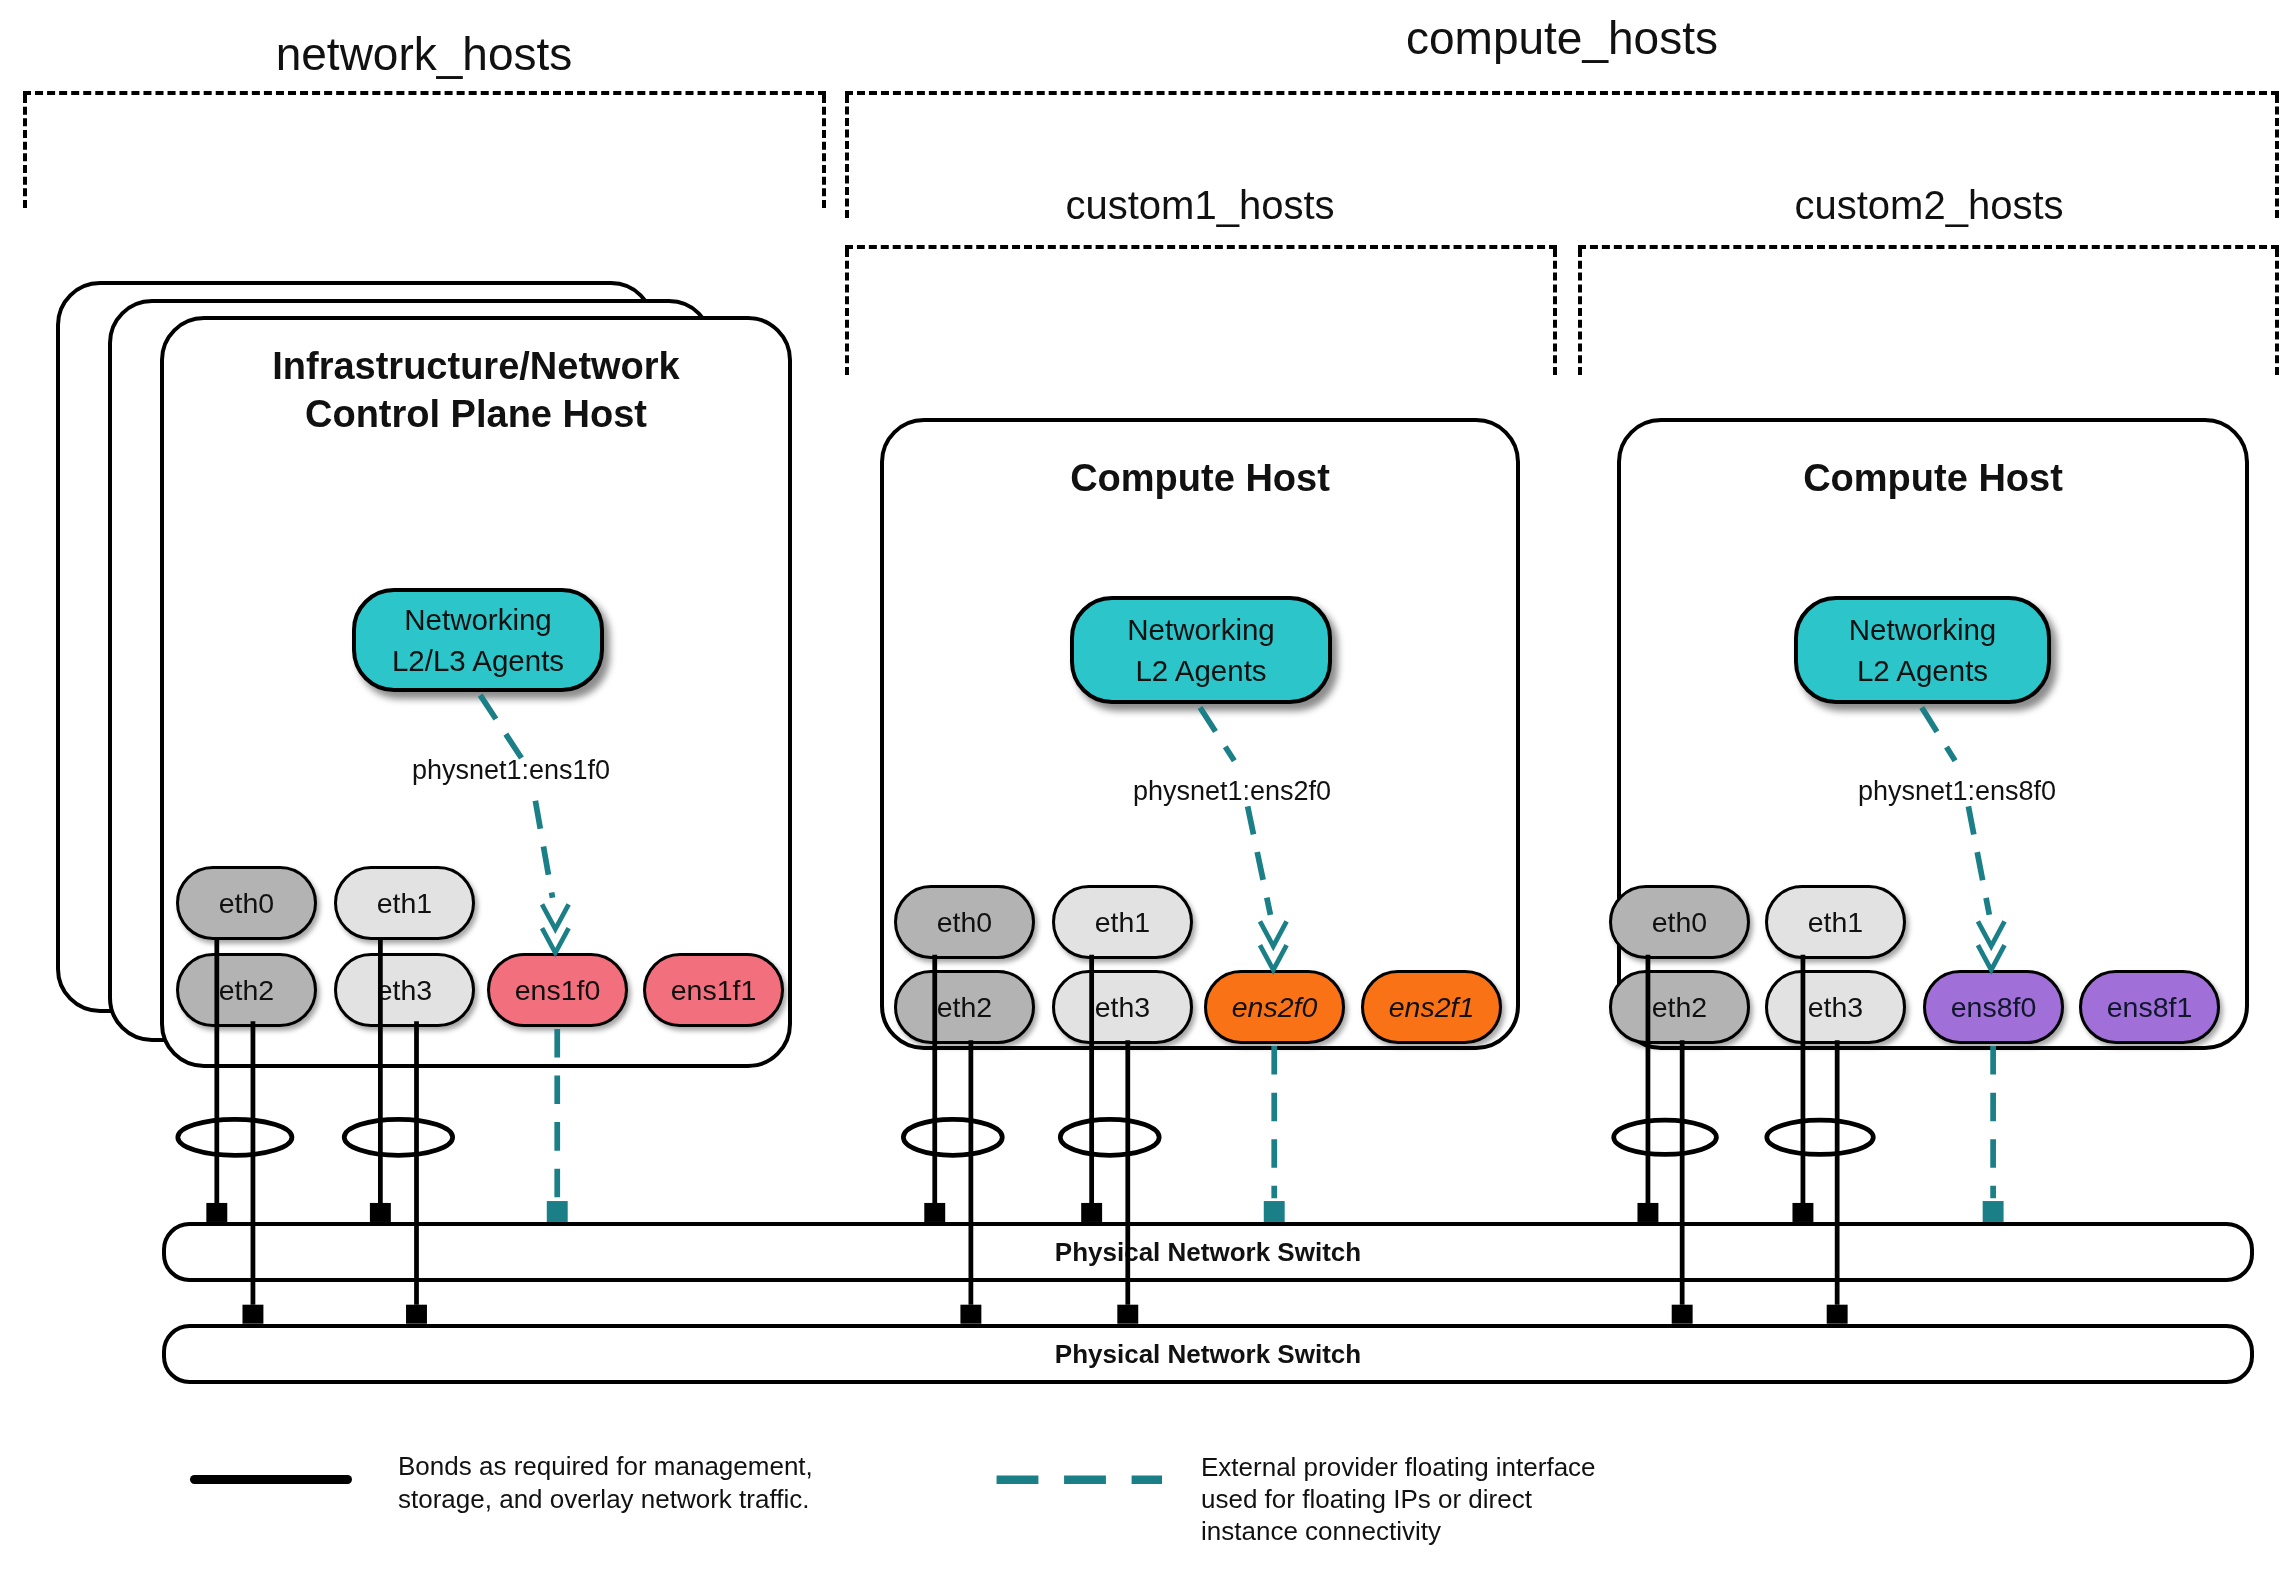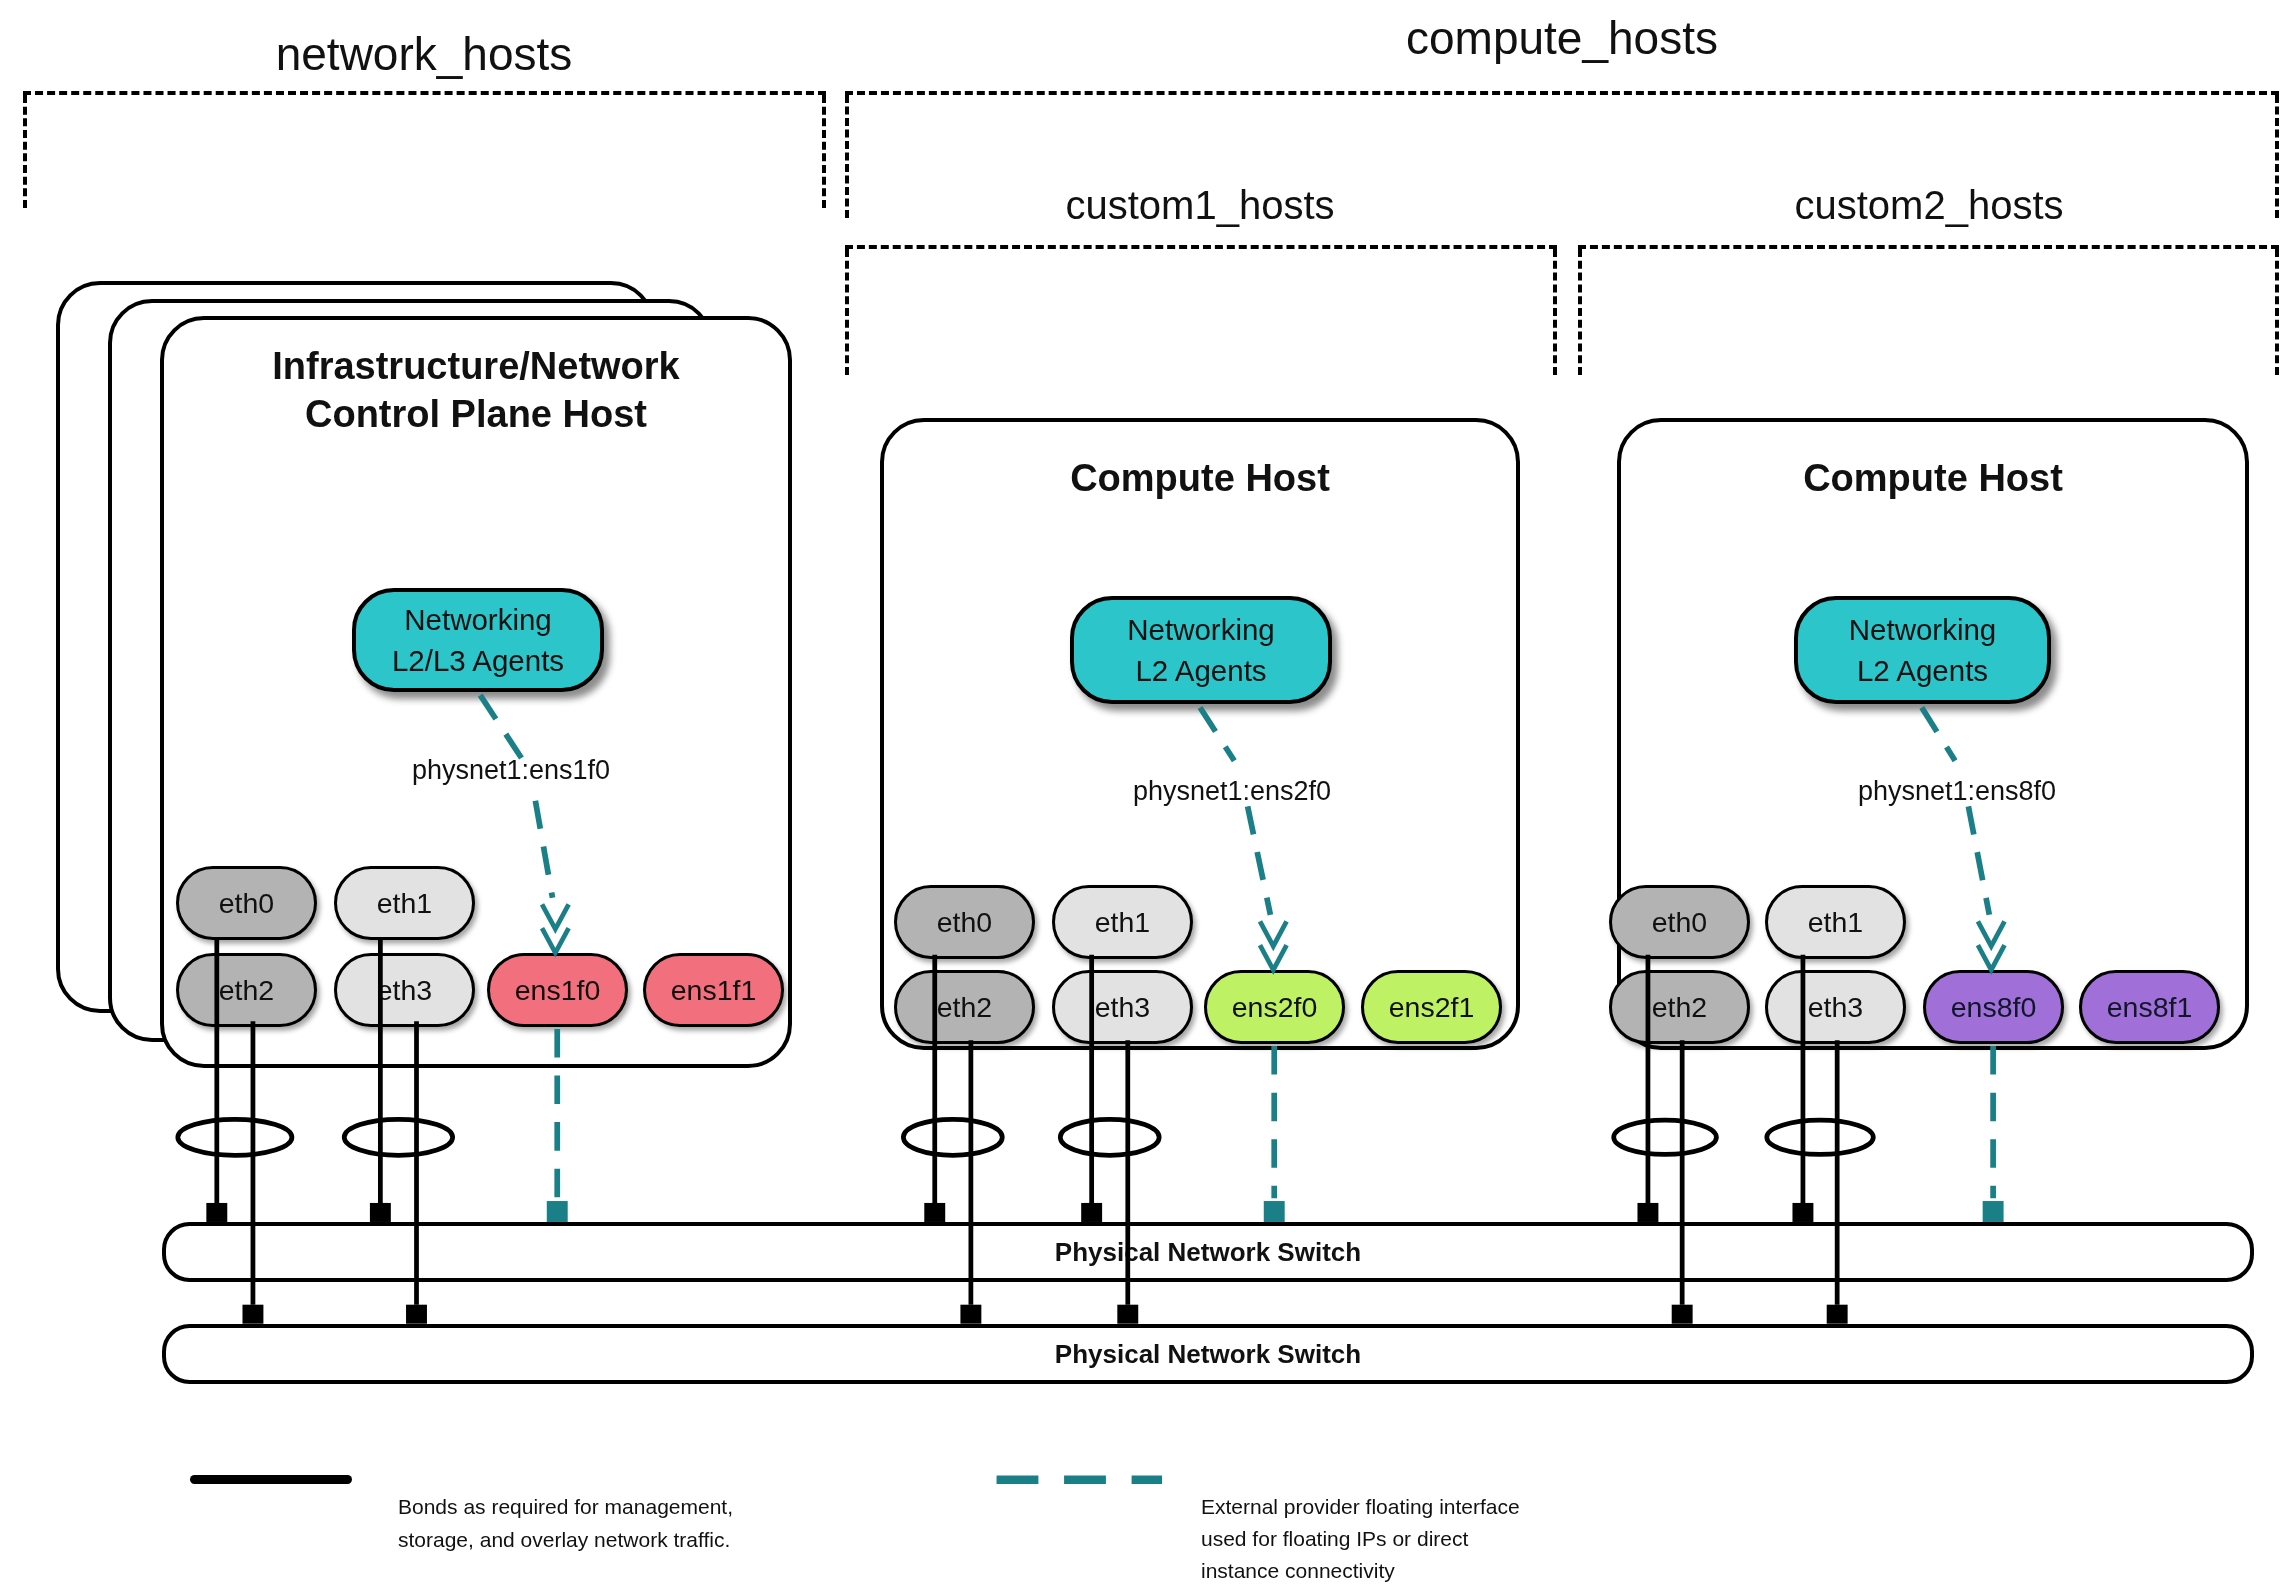--- a/index.html
+++ b/index.html
@@ -29,33 +29,33 @@
   }
   .physnet{position:absolute;font-size:27px;z-index:3;text-align:center;width:399px;transform:translateX(-50%);white-space:nowrap;}
   
   .nic{
     position:absolute;width:141px;height:74px;border:3.8px solid #000;border-radius:38px;
     display:flex;align-items:center;justify-content:center;font-size:28.5px;background:#e2e2e2;
     box-sizing:border-box;box-shadow:2.9px 3.8px 4.8px rgba(0,0,0,0.35);z-index:6;
   }
   .nic.dark{background:#b3b3b3;}
   .nic.pink{background:#f2707e;}
-  .nic.gold{background:#bef264;}
+  .nic.gold{background:#f97316;font-style:italic;}
   .nic.purple{background:#a16fd8;color:#0f172a;}
   
   .switchbar{
     position:absolute;left:162px;width:2092px;height:60px;background:#fff;border:4.8px solid #000;
     border-radius:27.6px;box-sizing:border-box;display:flex;align-items:center;justify-content:center;
     font-weight:bold;font-size:26px;z-index:3;
   }
   
   #wires{position:absolute;left:0;top:0;z-index:7;pointer-events:none;}
   
   .legend-solid{position:absolute;left:190px;top:1475px;width:162px;height:8.6px;background:#000;border-radius:4.8px;z-index:2;}
-  .legend-text{position:absolute;font-size:21px;line-height:33px;z-index:2;margin-top:40px;}
+  .legend-text{position:absolute;font-size:26px;line-height:33px;z-index:2;}
   .legend-text div{white-space:nowrap;}
   #legend-provider-text{line-height:32px;}
 </style>
 </head>
 <body>
 
 <div class="group-label" style="left:424px;top:27px;">network_hosts</div>
 <div class="group-label" style="left:1562px;top:11.4px;">compute_hosts</div>
 <div class="group-label small" style="left:1200px;top:183px;">custom1_hosts</div>
 <div class="group-label small" style="left:1929px;top:183px;">custom2_hosts</div>

